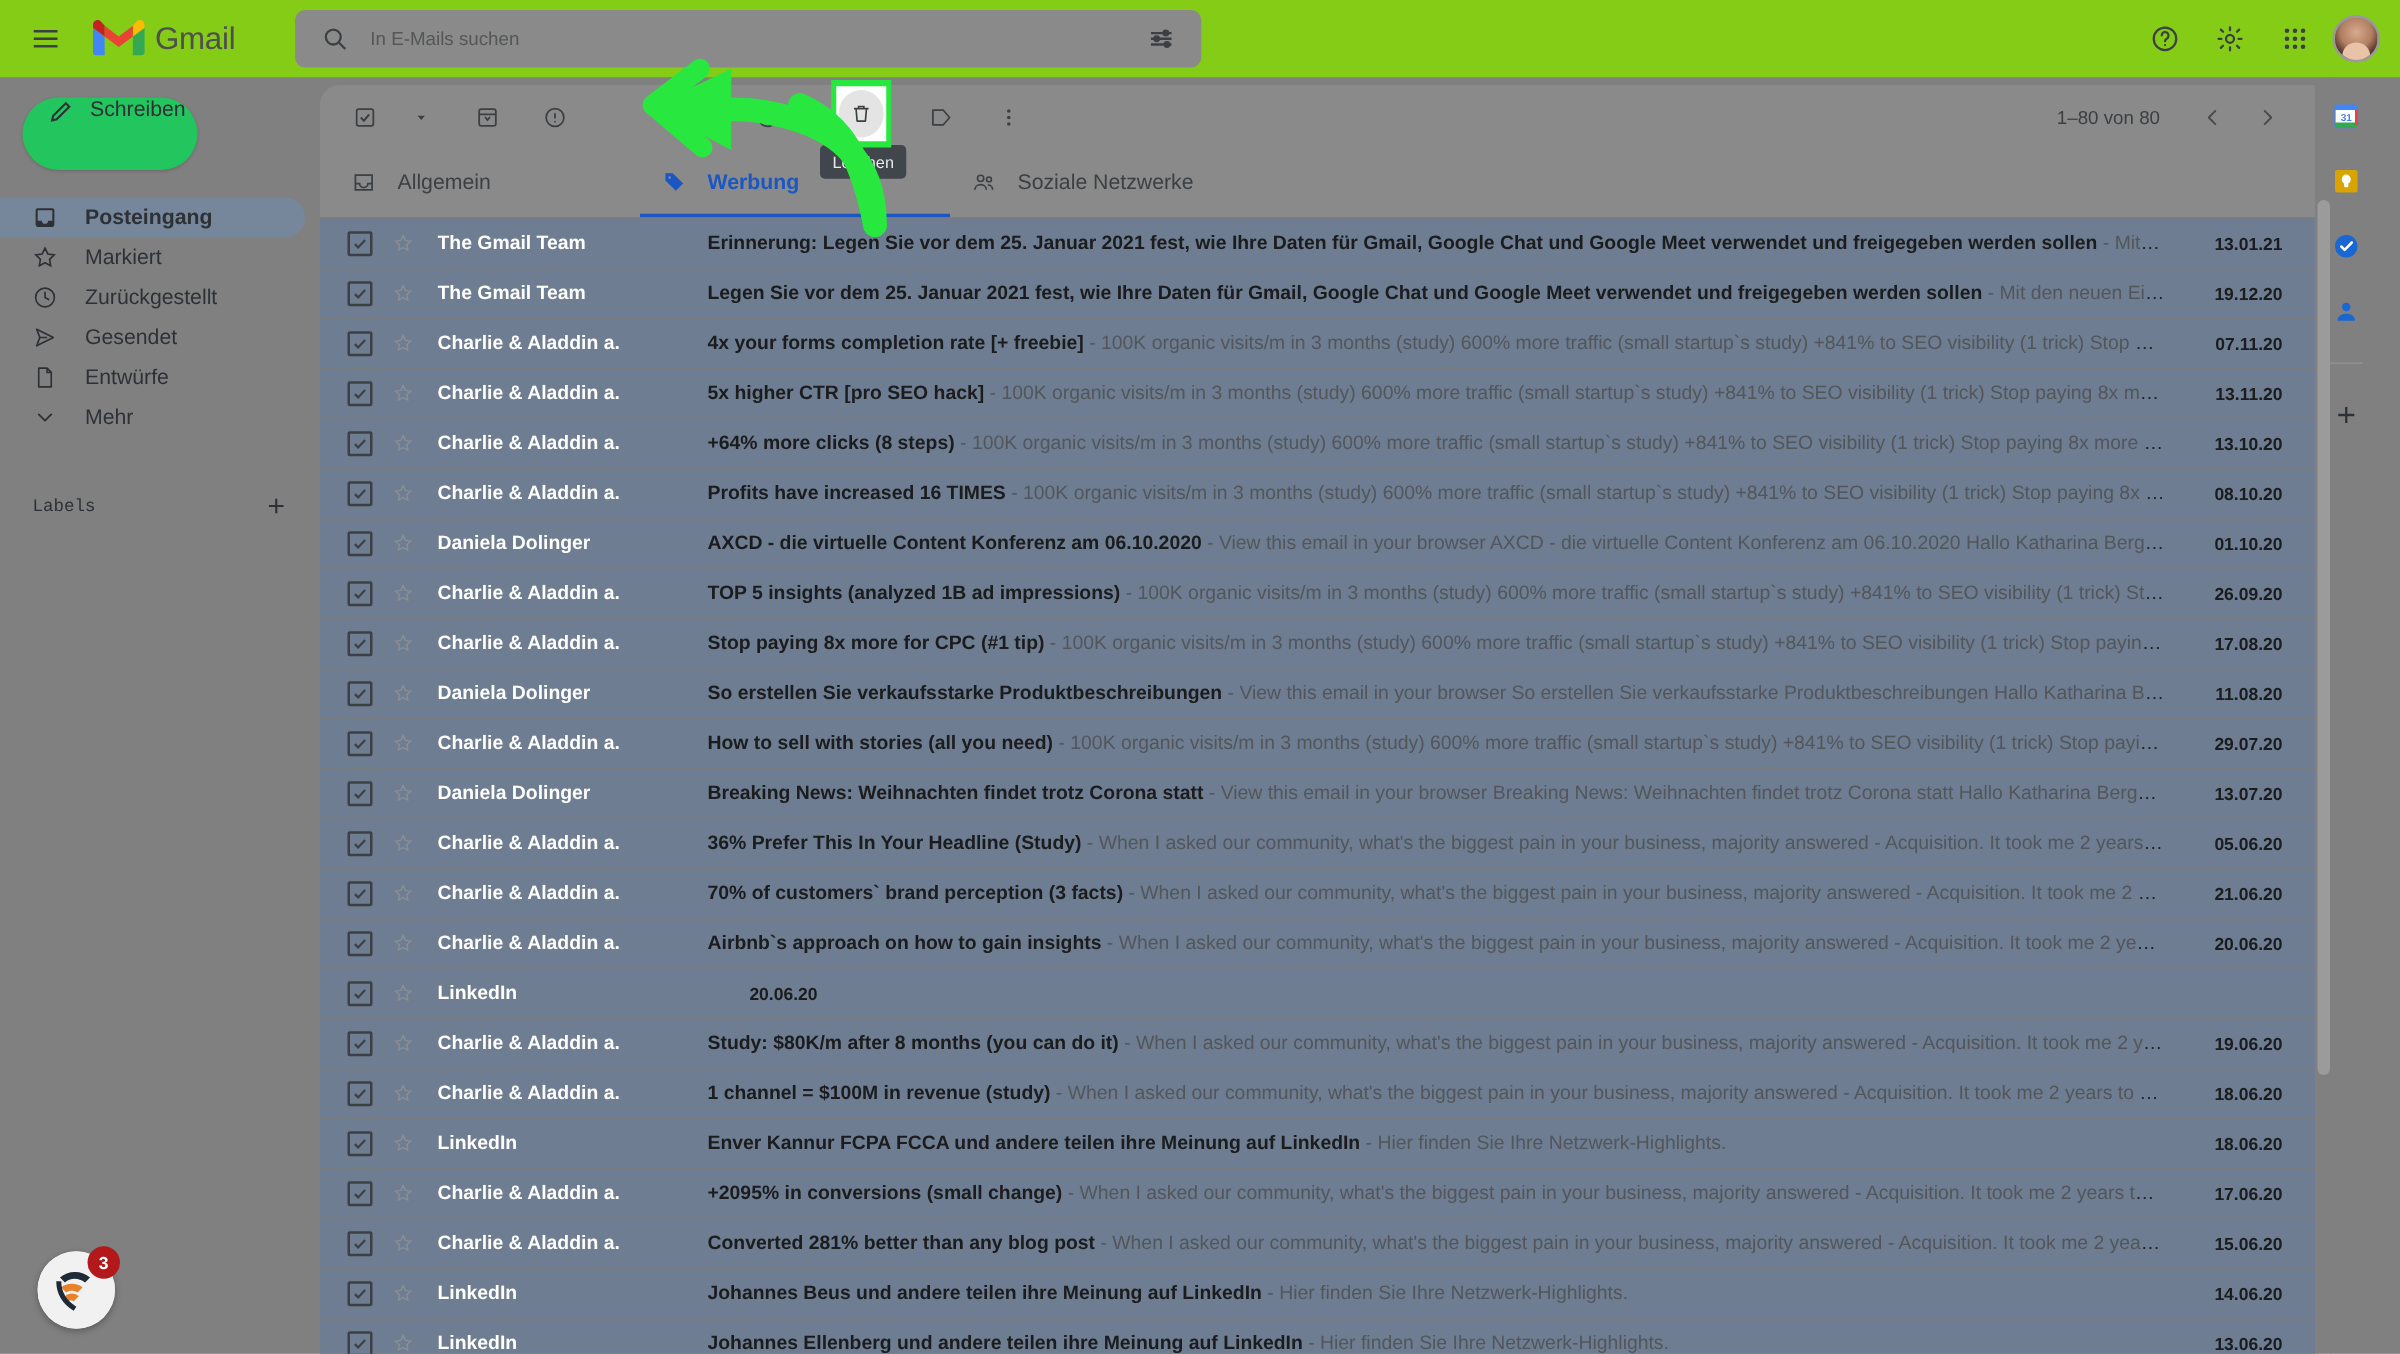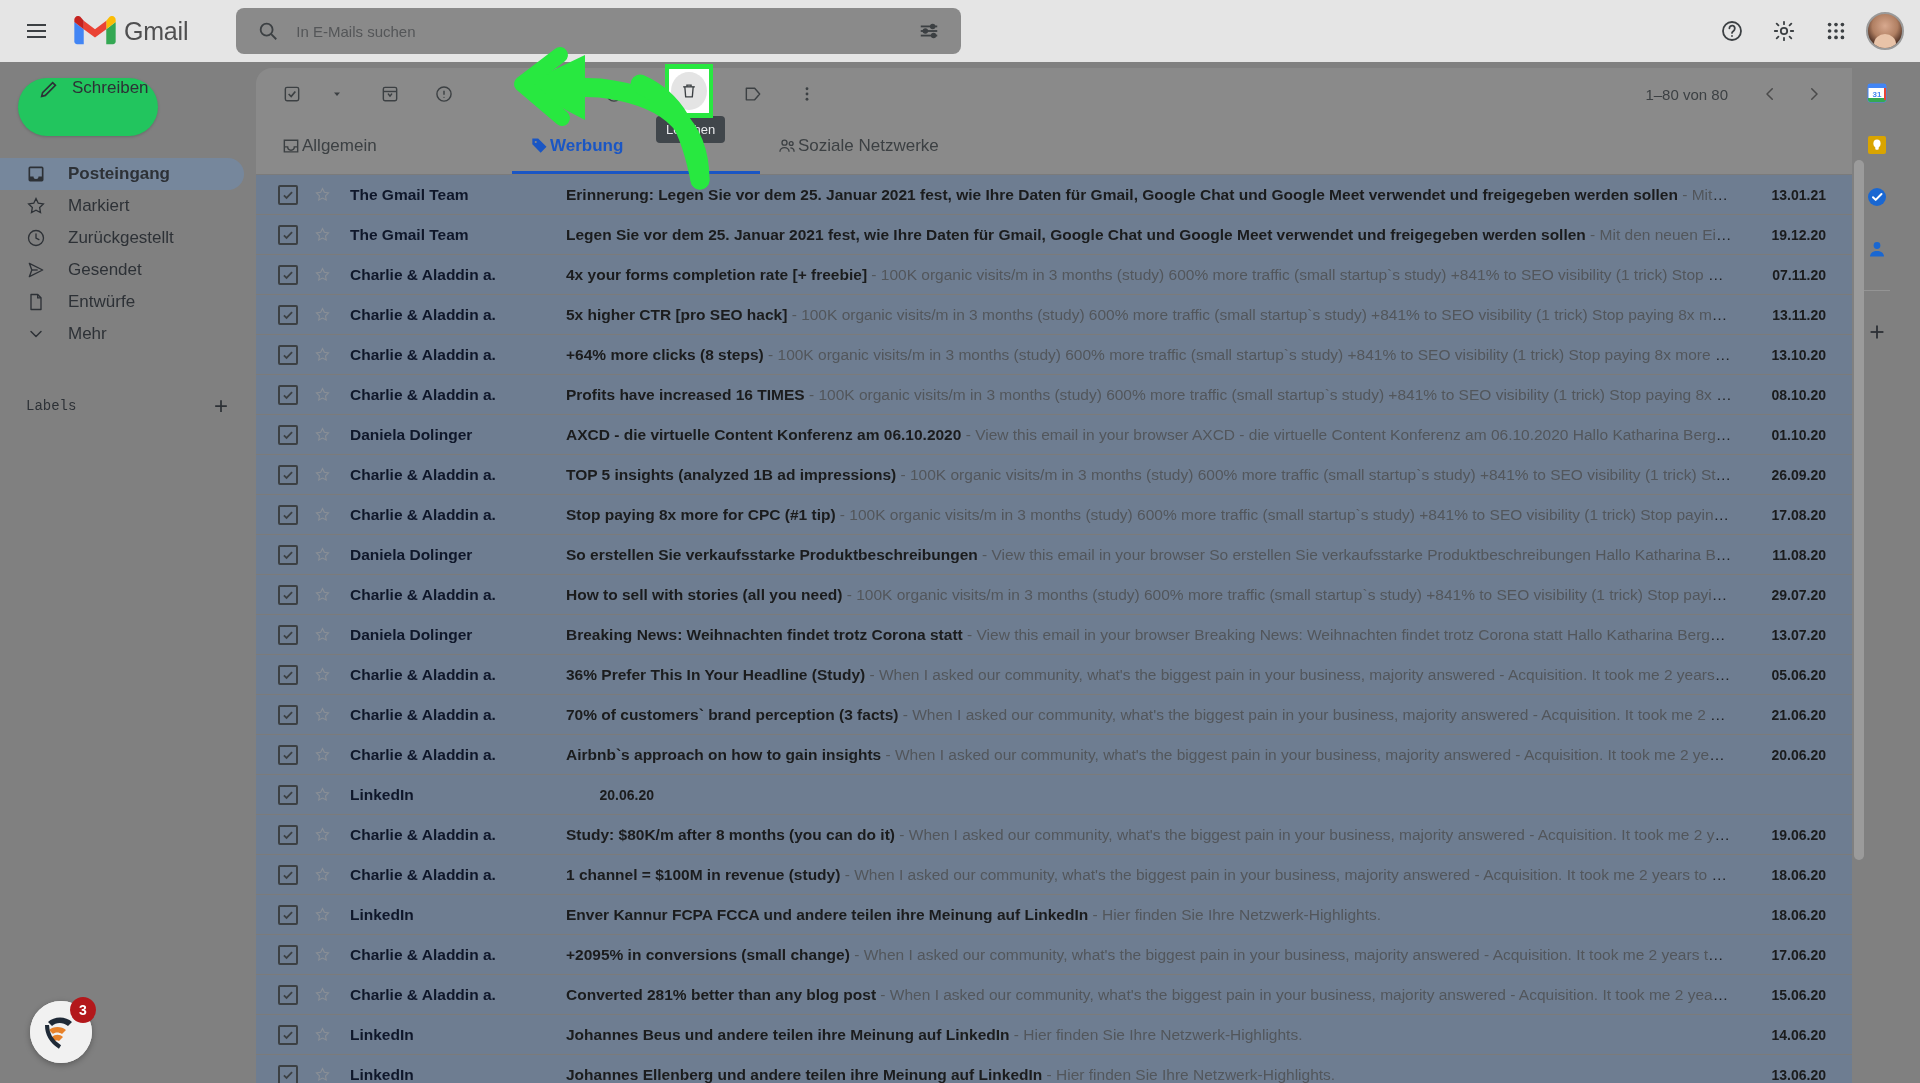--- a/index.html
+++ b/index.html
@@ -13,21 +13,21 @@
   #app {
     position: relative;
     width: 1920px; height: 1083px;
     background: #808080;
   }
 
   
   .header {
     position: absolute; top: 0; left: 0; width: 1920px; height: 62px;
     display: flex; align-items: center;
-    background: #e5e5e5;
+    background: #84cc16;
   }
   .hamburger {
     width: 48px; height: 48px; margin-left: 12px;
     display: flex; flex-direction: column; justify-content: center; align-items: center; gap: 4px;
     cursor: pointer; border-radius: 50%;
   }
   .hamburger span { display: block; width: 19px; height: 2px; background: #3c4043; }
   .logo-wrap { display: flex; align-items: center; margin-left: 14px; gap: 8px; }
   .gmail-m { width: 42px; height: 31px; }
   .gmail-text {
@@ -163,21 +163,21 @@
     z-index: 4; white-space: nowrap;
   }
 
   
   .tabs {
     display: flex; height: 54px; align-items: stretch;
     padding-left: 8px;
     position: relative;
   }
   .tab {
-    width: 248px; display: flex; align-items: center; 
+    width: 248px; display: flex; align-items: center; gap: 16px;
     padding-left: 16px; cursor: pointer;
     font-size: 17px; color: #3c4043;
     border-bottom: 3px solid transparent;
   }
   .tab.active { color: #1a56c4; font-weight: bold; border-bottom: 3px solid #1a56c4; }
   .tab-icon { width: 22px; height: 22px; display: flex; align-items: center; justify-content: center; }
 
   
   .list { position: relative; }
   .row {
@@ -193,21 +193,21 @@
   .row:first-child { border-top: 1px solid #7b7b7b; }
   .cb {
     width: 20px; height: 20px; border: 2px solid #3c4043; border-radius: 2px;
     margin-left: 8px; display: flex; align-items: center; justify-content: center;
     flex: 0 0 auto; cursor: pointer; background: transparent;
   }
   .cb svg { display: block; }
   .star { width: 28px; flex: 0 0 auto; display: flex; align-items: center; justify-content: center; margin-left: 10px; cursor: pointer; }
   .sender {
     width: 210px; flex: 0 0 auto; margin-left: 14px;
-    font-weight: bold; color: #0f172a;
+    font-weight: bold; color: #ffffff;
     white-space: nowrap; overflow: hidden; text-overflow: ellipsis;
   }
   .content {
     flex: 1 1 auto; min-width: 0; margin-left: 6px;
     white-space: nowrap; overflow: hidden; text-overflow: ellipsis;
   }
   .subject { font-weight: bold; color: #1b1c1d; }
   .snippet { color: #52565b; font-weight: normal; }
   .date {
     width: 120px; flex: 0 0 auto; text-align: right; padding-right: 26px;

